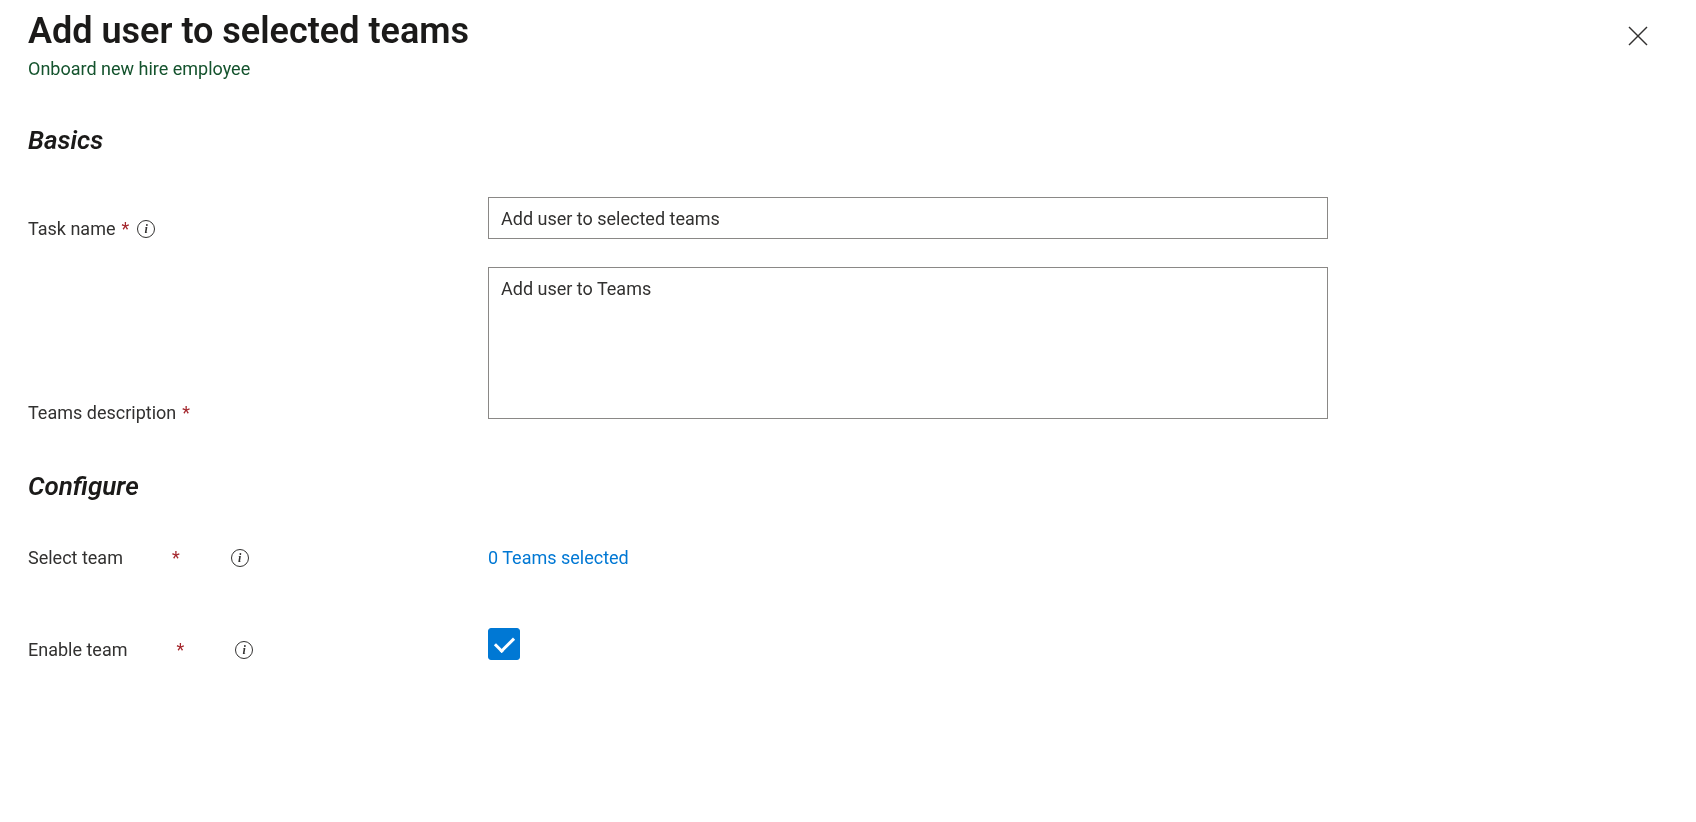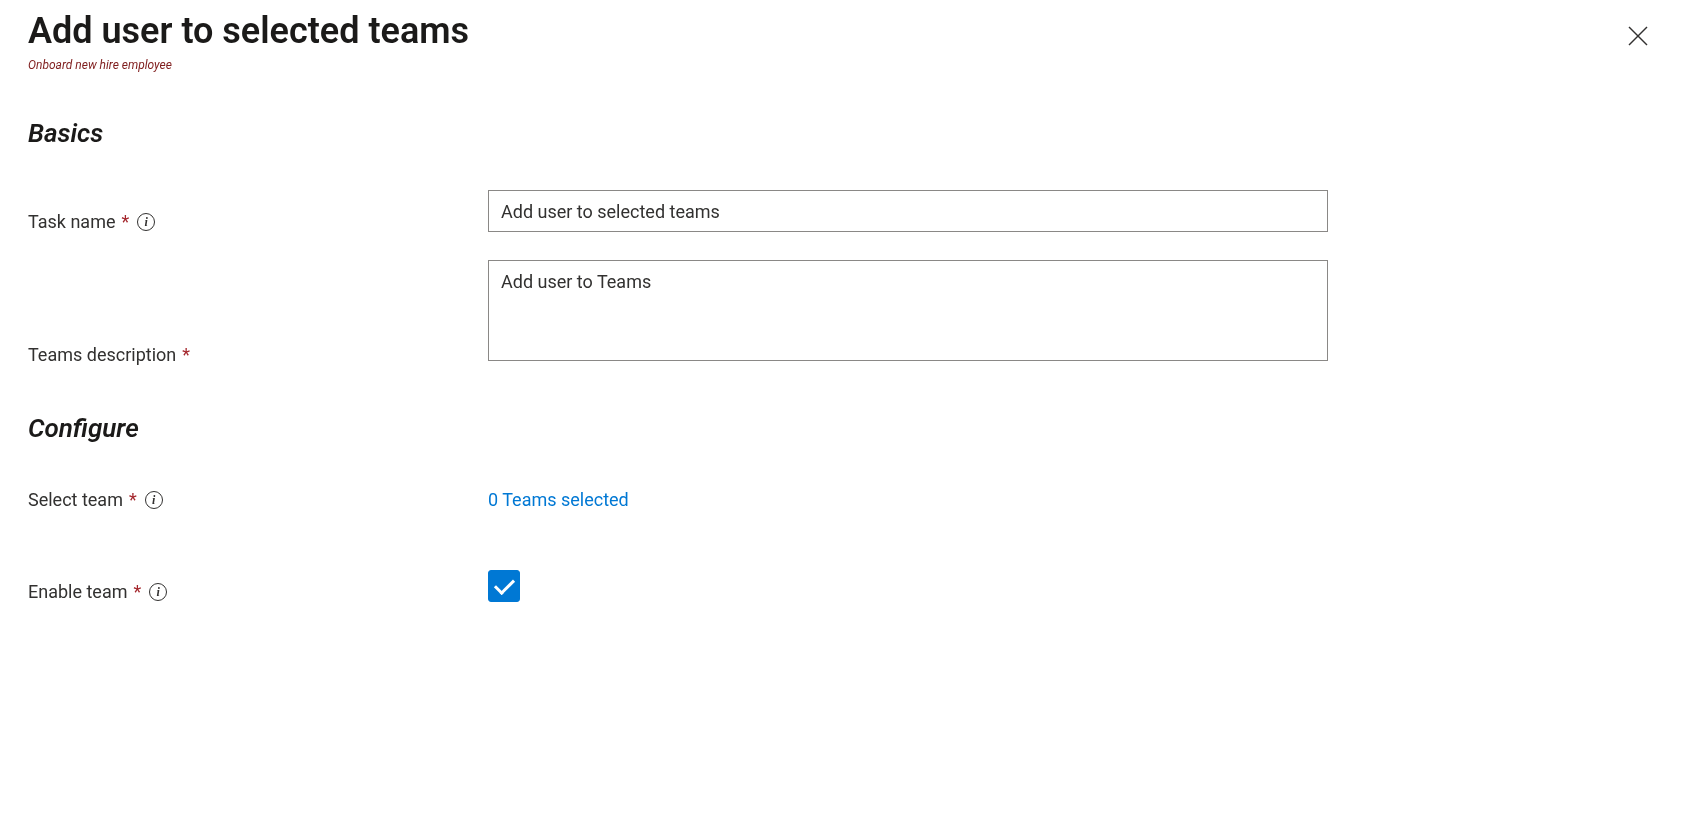--- a/index.html
+++ b/index.html
@@ -22,24 +22,23 @@
     .header-left {
       flex: 1;
     }
     h1.page-title {
       font-size: 36px;
       font-weight: 600;
       color: #1b1a19;
       margin-bottom: 6px;
     }
     .subtitle {
-      font-size: 12px;
-      color: #7f1d1d;
+      font-size: 18px;
+      color: #14532d;
       font-weight: 400;
-      font-style: italic;
     }
     .close-btn {
       background: none;
       border: none;
       cursor: pointer;
       padding: 8px;
       color: #323130;
       margin-top: 6px;
       margin-right: 10px;
     }
@@ -99,21 +98,21 @@
       height: 42px;
       border: 1px solid #8a8886;
       padding: 0 12px;
       font-size: 18px;
       font-family: inherit;
       color: #323130;
       background: #ffffff;
     }
     .textarea-input {
       width: 100%;
-      height: 101px;
+      height: 152px;
       border: 1px solid #8a8886;
       padding: 10px 12px;
       font-size: 18px;
       font-family: inherit;
       color: #323130;
       background: #ffffff;
       resize: none;
     }
     .link-button {
       background: none;
@@ -150,20 +149,21 @@
       height: 16px;
       border: solid #ffffff;
       border-width: 0 3px 3px 0;
       transform: rotate(45deg);
     }
     .configure-section .form-row {
       margin-bottom: 60px;
     }
     .configure-section .form-label-col {
       padding-top: 4px;
+      gap: 43px;
     }
   </style>
 </head>
 <body>
 
 <div class="header">
   <div class="header-left">
     <h1 class="page-title">Add user to selected teams</h1>
     <div class="subtitle">Onboard new hire employee</div>
   </div>

